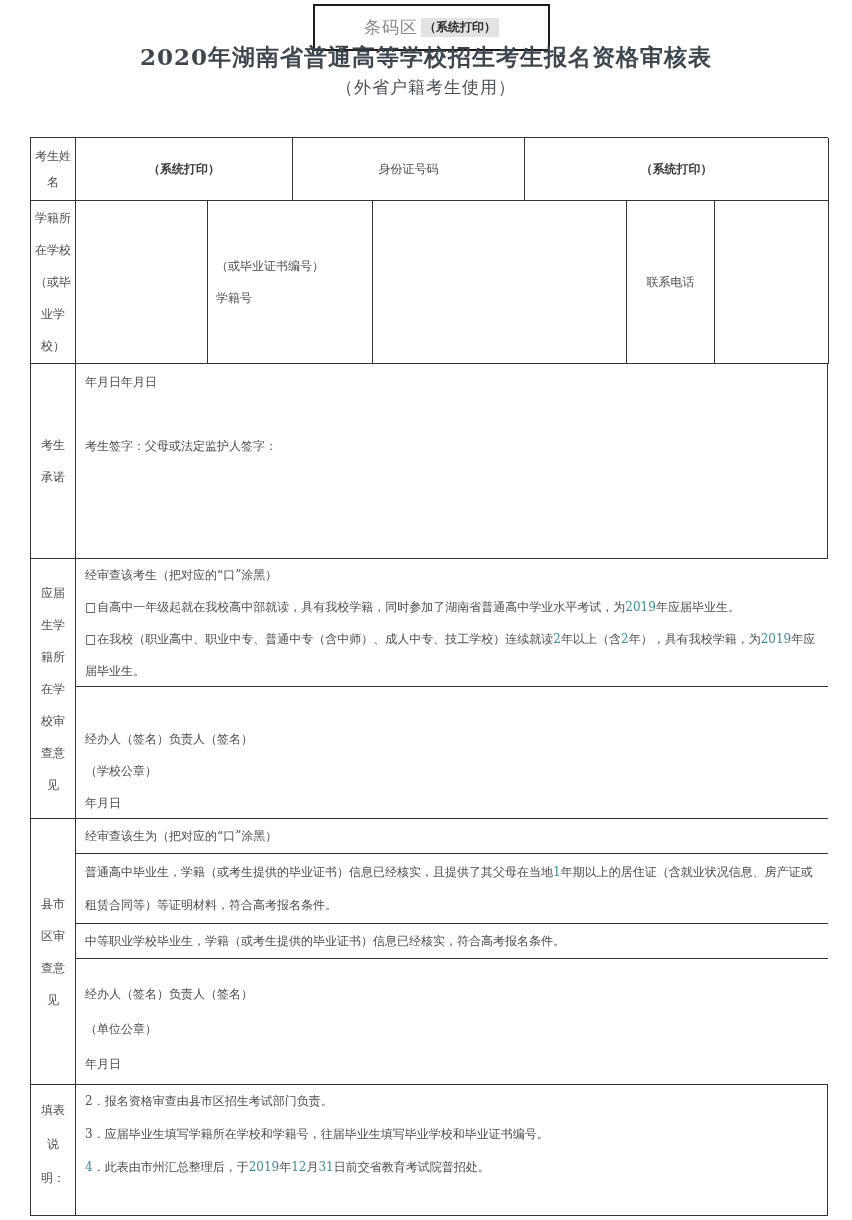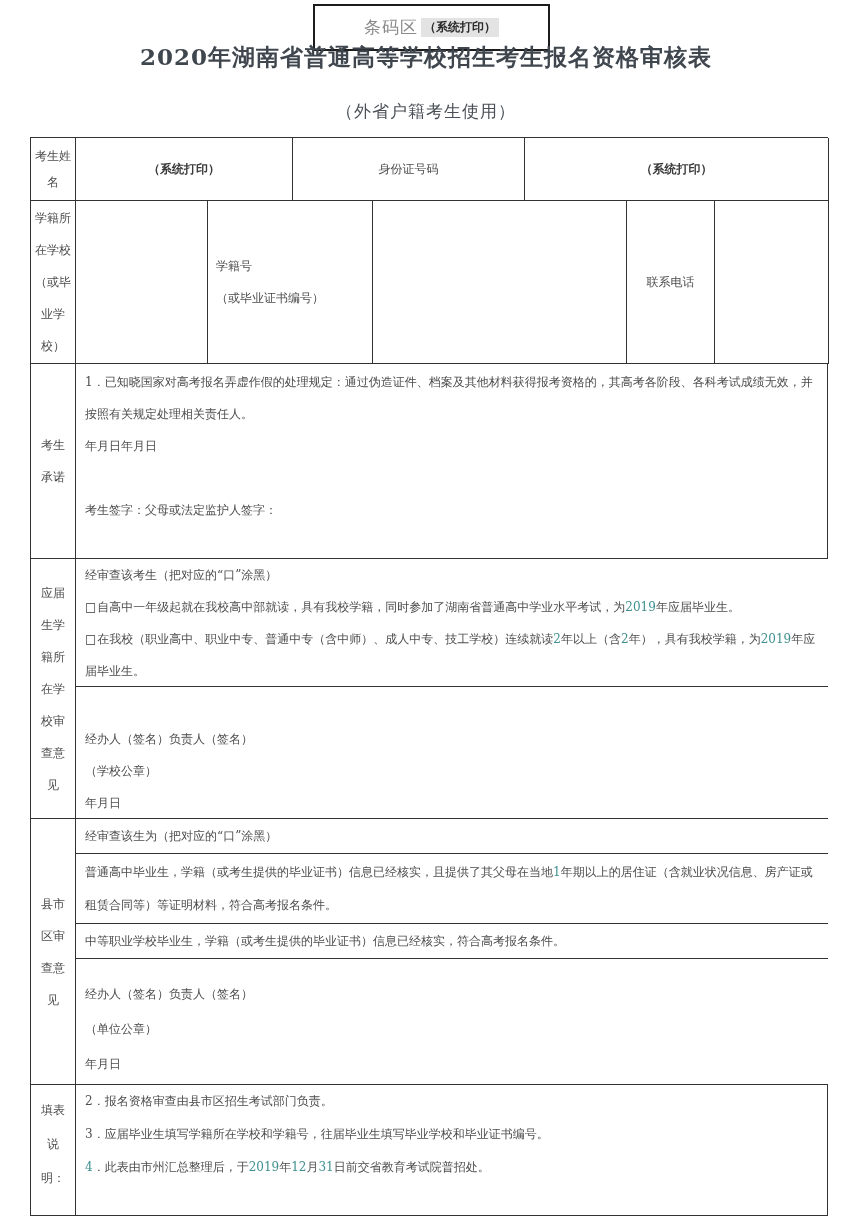--- a/index.html
+++ b/index.html
@@ -21,21 +21,21 @@
     display:flex;align-items:center;justify-content:center;gap:3px;
   }
   .bc-label{font-size:17px;color:#8a8a8a;letter-spacing:1px;}
   .bc-note{font-size:12px;font-weight:bold;color:#2b2b2b;background:#e3e3e3;padding:1px 3px;}
   
   .doc-title{
     position:absolute;left:0;top:42px;width:100%;text-align:center;
     font-size:23px;font-weight:bold;color:var(--title);letter-spacing:1px;
   }
   .doc-subtitle{
-    position:absolute;left:0;top:100px;width:100%;text-align:center;
+    position:absolute;left:0;top:76px;width:100%;text-align:center;
     font-size:17px;color:#4a5056;letter-spacing:1px;
   }
   
   .t{
     position:absolute;left:30px;top:137px;width:798px;
     border-top:1px solid var(--border);border-left:1px solid var(--border);
     box-sizing:border-box;font-size:12px;
   }
   .row{display:flex;}
   .cell{
@@ -115,35 +115,34 @@
     <div class="row r2">
       <div class="cell vlabel">
         <div>学籍所</div>
         <div>在学校</div>
         <div>（或毕</div>
         <div>业学</div>
         <div>校）</div>
       </div>
       <div class="cell w132"></div>
       <div class="cell w165 vcenter sid">
+        <div>（或毕业证书编号）</div>
         <div>学籍号</div>
-        <div>（或毕业证书编号）</div>
       </div>
       <div class="cell w254"></div>
       <div class="cell w88 center-both">联系电话</div>
       <div class="cell w114"></div>
     </div>
 
     <div class="row r3">
       <div class="cell vlabel">
         <div>考生</div>
         <div>承诺</div>
       </div>
       <div class="cell content">
-        <p>1．已知晓国家对高考报名弄虚作假的处理规定：通过伪造证件、档案及其他材料获得报考资格的，其高考各阶段、各科考试成绩无效，并按照有关规定处理相关责任人。</p>
         <p>年月日年月日</p>
         <p style="margin-top:32px">考生签字：父母或法定监护人签字：</p>
       </div>
     </div>
 
     <div class="row">
       <div class="cell vlabel" style="height:260px">
         <div>应届</div>
         <div>生学</div>
         <div>籍所</div>

